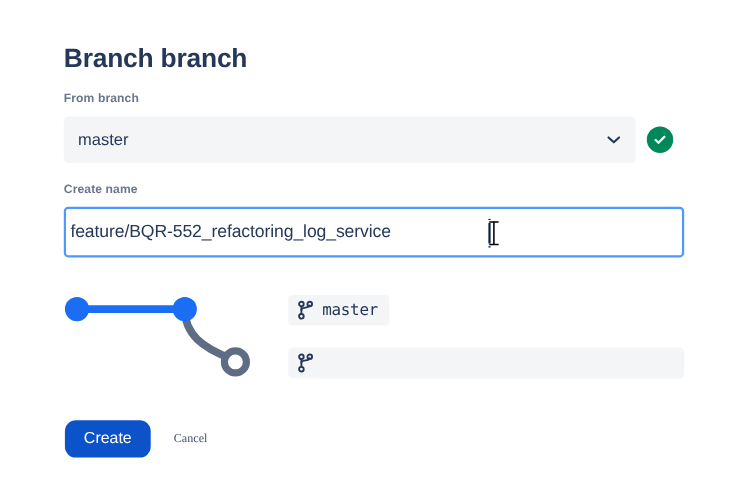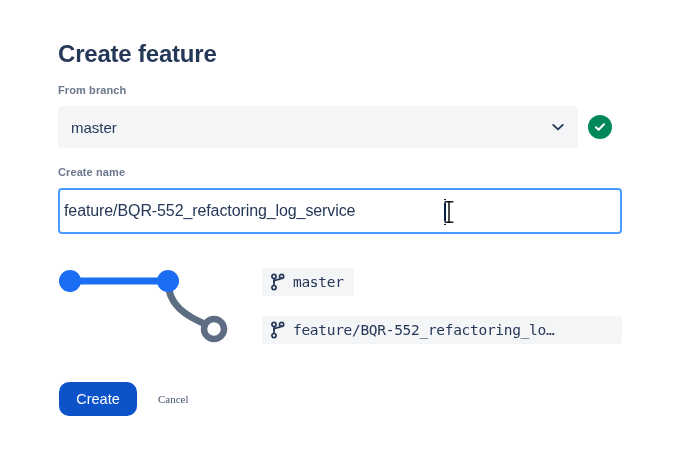--- a/index.html
+++ b/index.html
@@ -199,21 +199,21 @@
     left: 441px;
     top: 199px;
     width: 16px;
     height: 26px;
     pointer-events: none;
   }
 </style>
 </head>
 <body>
 
-<h1 id="page-title">Create feature</h1>
+<h1 id="page-title">Branch branch</h1>
 
 <div id="label-from-branch" class="field-label">From branch</div>
 
 <div id="from-branch-row">
   <div id="from-branch-select">
     <span id="from-branch-value">master</span>
     <span id="chevron-down-icon">
       <svg width="14" height="14" viewBox="0 0 14 14" aria-hidden="true">
         <path d="M2.2 4.9 L7 9.4 L11.8 4.9" fill="none" stroke="#253858" stroke-width="1.9" stroke-linecap="round" stroke-linejoin="round"></path>
       </svg>
@@ -262,21 +262,20 @@
 <div id="branch-tag-feature" class="branch-tag">
   <svg class="git-branch-icon" width="16" height="18" viewBox="0 0 16 18" aria-hidden="true">
     <g fill="none" stroke="#253858" stroke-width="1.7" stroke-linecap="round">
       <line x1="4" y1="5.5" x2="4" y2="12.5"></line>
       <path d="M4 8.5 C4 5.6, 11.5 7.6, 11.5 4.6"></path>
     </g>
     <circle cx="4" cy="3.4" r="2.1" fill="none" stroke="#253858" stroke-width="1.7"></circle>
     <circle cx="4" cy="14.6" r="2.1" fill="none" stroke="#253858" stroke-width="1.7"></circle>
     <circle cx="11.6" cy="3.4" r="2.1" fill="none" stroke="#253858" stroke-width="1.7"></circle>
   </svg>
-  <span class="tag-label">feature/BQR-552_refactoring_lo…</span>
 </div>
 
 <button id="create-button">Create</button>
 <button id="cancel-button">Cancel</button>
 
 <svg id="mouse-cursor-ibeam" viewBox="0 0 16 26" aria-hidden="true">
   <g stroke="#ffffff" stroke-width="2.6" fill="none" stroke-linecap="square">
     <line x1="8" y1="3" x2="8" y2="23"></line>
     <line x1="4" y1="2.4" x2="12" y2="2.4"></line>
     <line x1="4" y1="23.6" x2="12" y2="23.6"></line>

